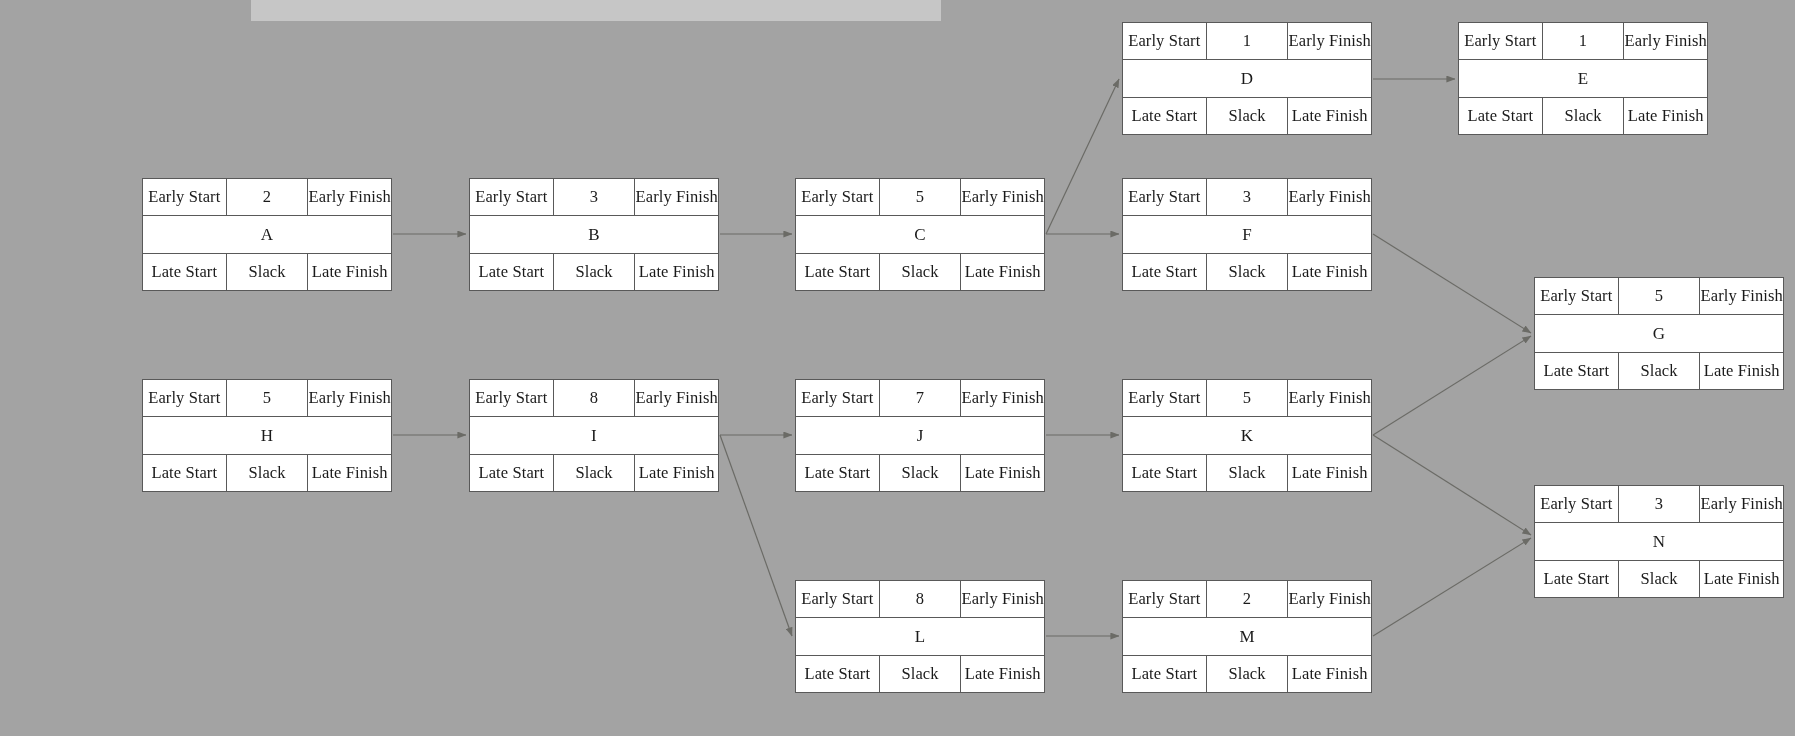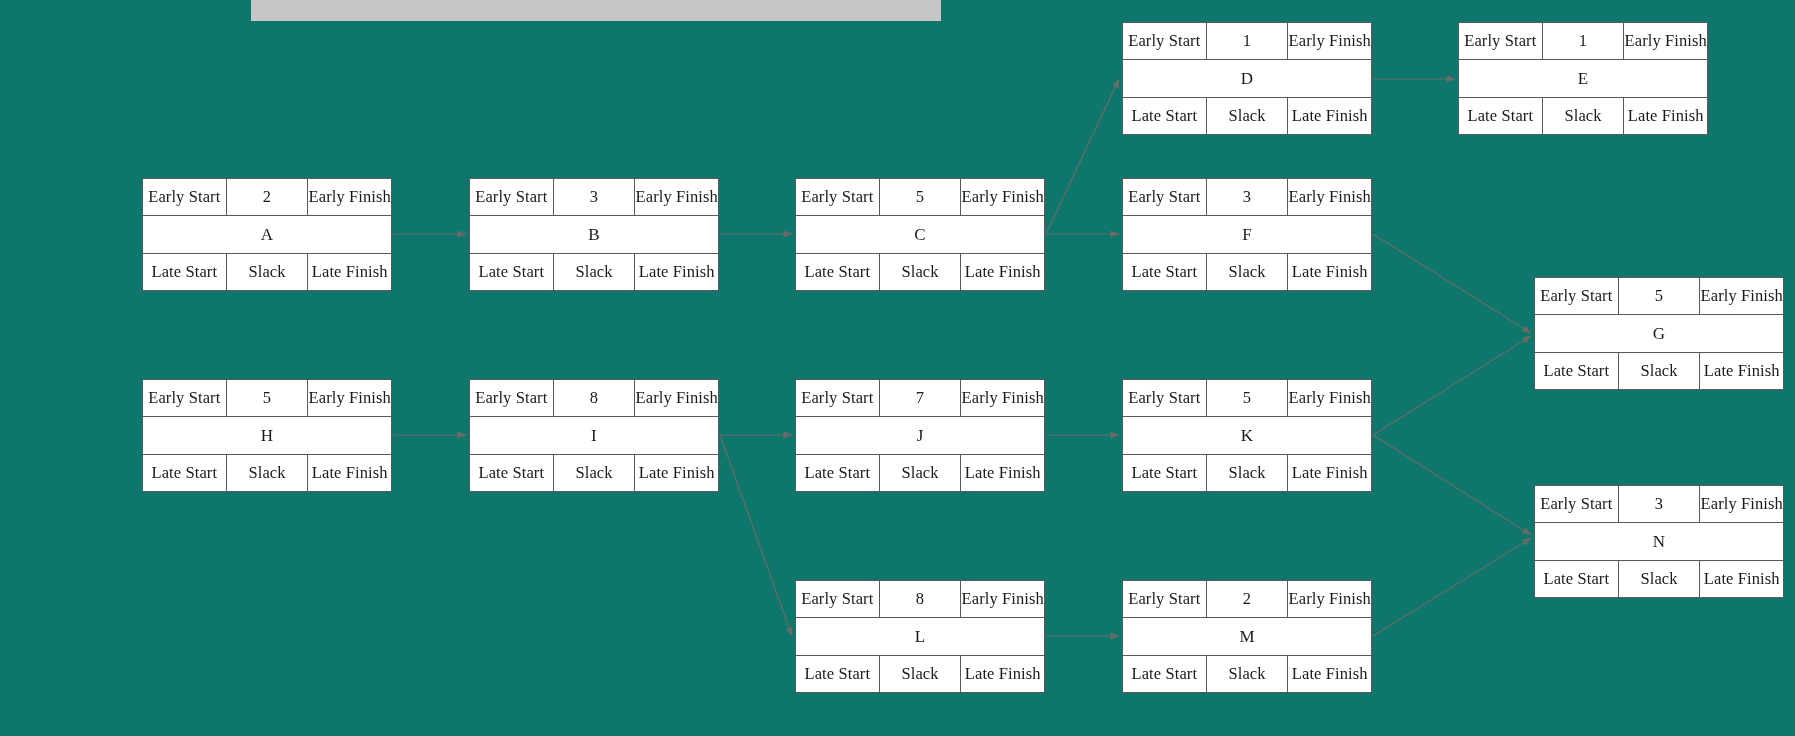--- a/index.html
+++ b/index.html
@@ -8,21 +8,21 @@
     background: #ffffff;
   }
   body {
     font-family: "Liberation Serif", "DejaVu Serif", serif;
     color: #1a1a1a;
   }
   #canvas {
     position: relative;
     width: 1795px;
     height: 736px;
-    background: #0f766e;
+    background: #a3a3a3;
     overflow: hidden;
   }
   #edge-layer {
     position: absolute;
     left: 0;
     top: 0;
     width: 1795px;
     height: 736px;
     pointer-events: none;
   }

